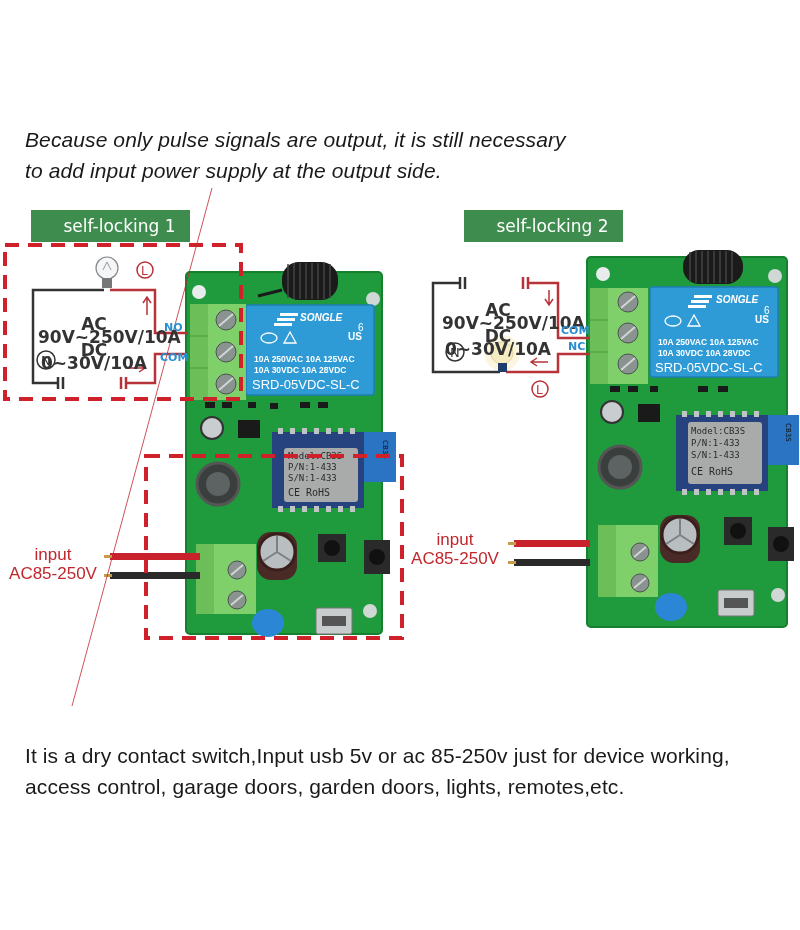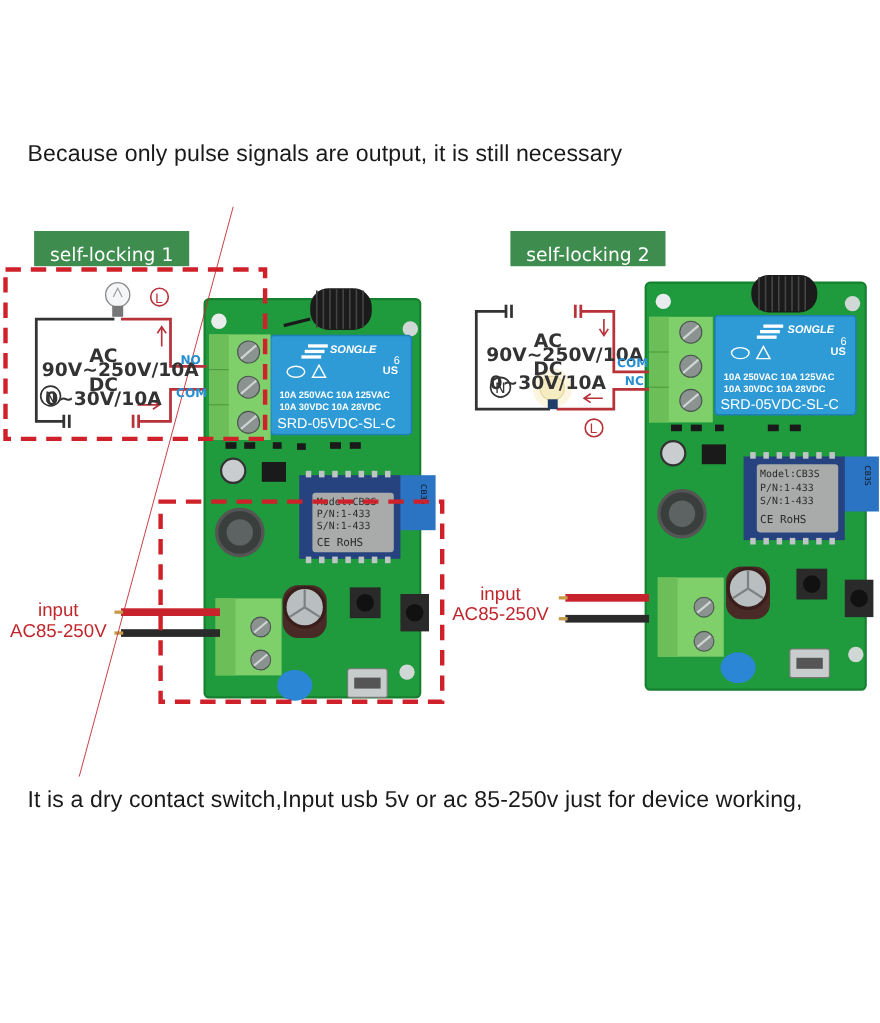--- a/index.html
+++ b/index.html
@@ -1,31 +1,32 @@
 <!DOCTYPE html>
 <html><head>
 <meta charset="utf-8">
 <style>
   html,body{margin:0;padding:0;background:#fff;}
   body{width:800px;height:930px;position:relative;overflow:hidden;font-family:"Liberation Sans",sans-serif;}
   .abs{position:absolute;}
   .caption{font-family:"Liberation Sans",sans-serif;font-size:21px;color:#1a1a1a;line-height:31px;letter-spacing:0.1px;}
-  .tag{background:#3f8c4f;color:#fff;font-family:"DejaVu Sans",sans-serif;font-size:17px;display:flex;align-items:flex-end;justify-content:center;}
+  .tag{background:#3f8c4f;color:#fff;font-family:"DejaVu Sans",sans-serif;font-size:17px;display:flex;align-items:center;justify-content:center;padding-left:18px;}
   .volt{font-family:"DejaVu Sans",sans-serif;font-size:17px;color:#333;text-align:center;line-height:13px;font-weight:bold;}
   .term{font-family:"DejaVu Sans",sans-serif;font-size:11px;color:#2a8fd0;font-weight:bold;text-align:center;}
   .inp{font-family:"Liberation Sans",sans-serif;font-size:17px;color:#c0272d;text-align:center;line-height:19px;}
   svg{position:absolute;left:0;top:0;}
   .relaytxt{font-family:"Liberation Sans",sans-serif;fill:#fff;}
   .modtxt{font-family:"DejaVu Sans Mono",monospace;fill:#2a2a2a;}
 </style>
 </head>
 <body>
 
-<div class="abs caption" style="left:25px;top:124px;">
+<div class="abs caption" style="left:25px;top:124px;font-style:italic;">
   <div>Because only pulse signals are output, it is still necessary</div>
+  <div>to add input power supply at the output side.</div>
 </div>
 
 <div class="abs tag" style="left:31px;top:210px;width:140px;width:141px;height:32px;">
   <span>self-locking 1</span>
 </div>
 <div class="abs tag" style="left:464px;top:210px;width:141px;height:32px;">
   <span>self-locking 2</span>
 </div>
 
 <svg width="800" height="930" viewBox="0 0 800 930">
@@ -338,15 +339,16 @@
 
 <div class="abs inp" style="left:0px;top:545px;width:106px;">
   <div>input</div>
   <div>AC85-250V</div>
 </div>
 <div class="abs inp" style="left:402px;top:530px;width:106px;">
   <div>input</div>
   <div>AC85-250V</div>
 </div>
 
-<div class="abs caption" style="left:25px;top:712px;">
+<div class="abs caption" style="left:25px;top:740px;">
   <div>It is a dry contact switch,Input usb 5v or ac 85-250v just for device working,</div>
+  <div>access control, garage doors, garden doors, lights, remotes,etc.</div>
 </div>
 
 </body></html>

